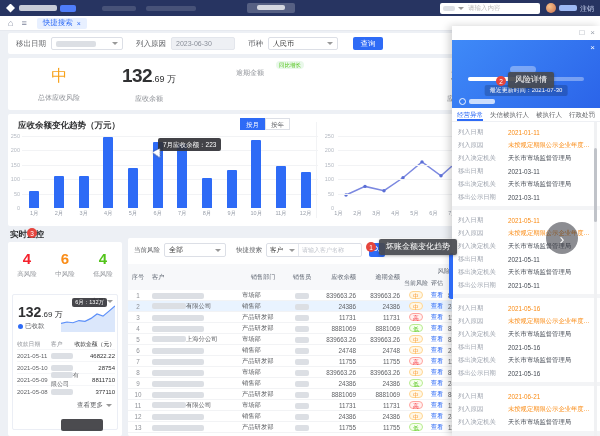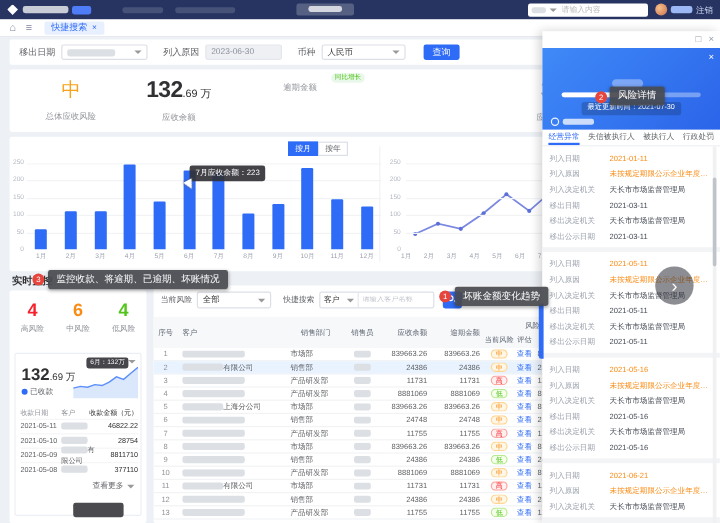--- a/index.html
+++ b/index.html
@@ -186,20 +186,21 @@
         <div class="mlabel">逾期金额</div>
       </div>
       <div class="metric" style="left: 418px; width: 70px;">
         <div class="mnum"><span class="mint">35</span></div>
         <div class="mlabel">应收增速</div>
       </div>
     </div>
 
   <div class="chartscard">
     <div class="cdivider"></div>
+    <div class="ctitle" style="left:10px;top:6px">应收余额变化趋势（万元）</div>
     <div class="toggle">
       <span class="tgbtn on">按月</span>
       <span class="tgbtn">按年</span>
     </div>
     <div id="baryaxis" style="position: absolute; left: 0px; top: 0px;">
         <span class="ytick" style="left: 0px; top: 94px;">0</span>
         <span class="ytick" style="left: 0px; top: 79.6px;">50</span>
         <span class="ytick" style="left: 0px; top: 65.2px;">100</span>
         <span class="ytick" style="left: 0px; top: 50.8px;">150</span>
         <span class="ytick" style="left: 0px; top: 36.4px;">200</span>
@@ -642,15 +643,14 @@
   <div class="nextbtn">›</div>
   <div class="scrolltrack">
       <div class="scrollthumb"></div>
     </div>
 
   <div class="cnum" style="left:366px;top:242px">1</div>
   <div class="ctip" style="left:379px;top:239px">坏账金额变化趋势</div>
   <div class="cnum" style="left:496px;top:76px">2</div>
   <div class="ctip" style="left:508px;top:72px">风险详情</div>
   <div class="cnum" style="left:27px;top:228px">3</div>
-  <div class="ctip" style="left:40px;top:225px">监控收款、将逾期、已逾期、坏账情况</div>
 
 </div>
 
 </body></html>

